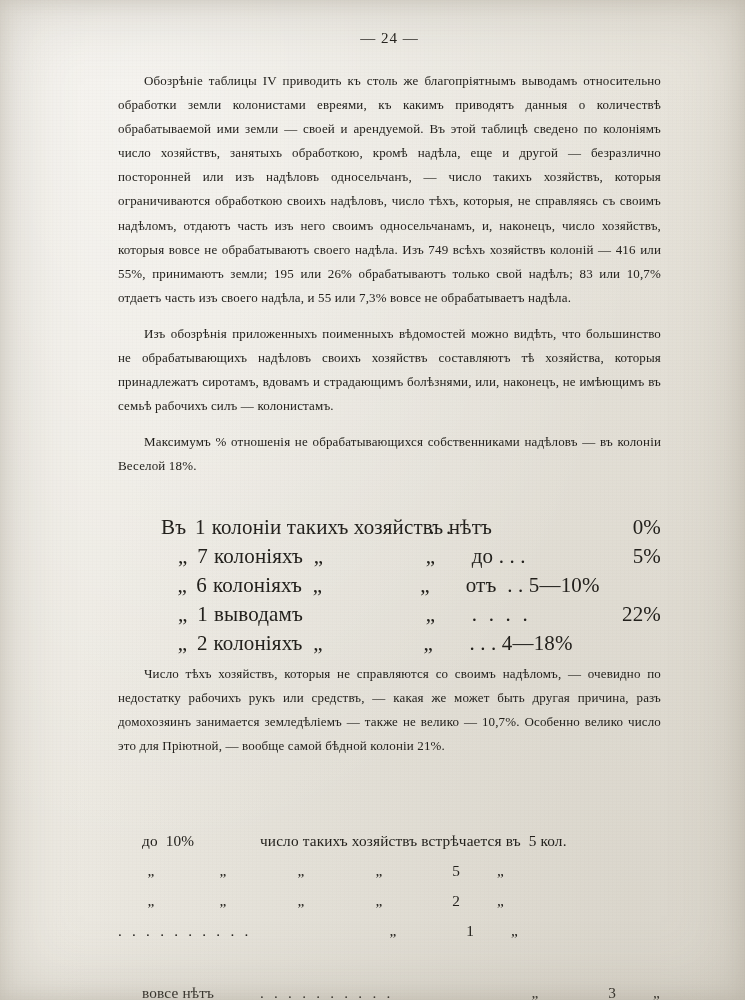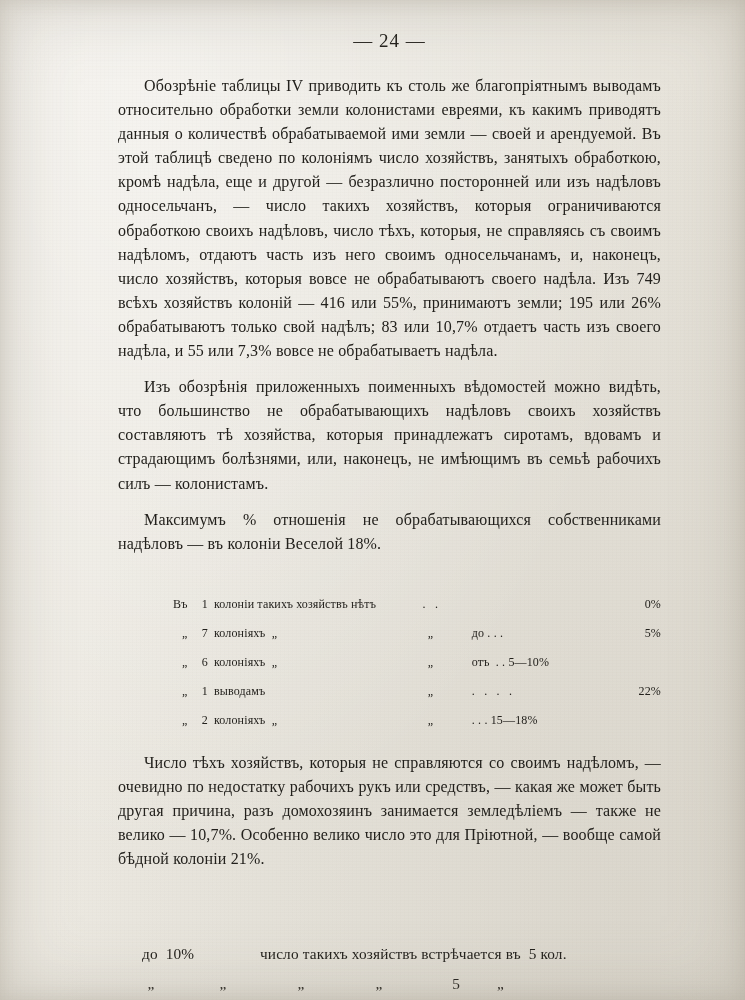--- a/index.html
+++ b/index.html
@@ -39,38 +39,38 @@
     box-shadow: inset 0 0 70px rgba(140,132,116,.35), inset 0 0 18px rgba(160,152,136,.25);
   }
   .content {
     position: absolute;
     left: 0; right: 0; top: 0;
     padding: 0 84px 0 118px;
   }
   .folio {
     text-align: center;
     margin-top: 30px;
-    font-size: 19px;
+    font-size: 15px;
     letter-spacing: 1px;
   }
   p.body {
     margin: 0;
     text-align: justify;
     text-justify: inter-word;
-    font-size: 16px;
+    font-size: 13px;
     line-height: 24.1px;
     letter-spacing: .15px;
     text-indent: 26px;
   }
   p.body.first { margin-top: 22px; }
   p.body + p.body { margin-top: 12px; }
 
   .list-block {
-    margin: 26px 0 16px 0;
-    font-size: 12px;
+    margin: 26px 0 4px 0;
+    font-size: 21px;
     line-height: 29px;
     letter-spacing: .15px;
   }
   .list-block.gap1 { margin-top: 34px; }
   .list-row {
     display: flex;
     align-items: baseline;
     white-space: pre;
   }
   .lr-c1 { width: 34px;  text-align: right; padding-left: 38px; }
@@ -139,21 +139,21 @@
         <span class="lr-c3">выводамъ</span>
         <span class="lr-c4 dots">„</span>
         <span class="lr-c5 dots">. . . .</span>
         <span class="lr-c6">22%</span>
       </div>
       <div class="list-row">
         <span class="lr-c1">„</span>
         <span class="lr-c2">2</span>
         <span class="lr-c3">колоніяхъ  „</span>
         <span class="lr-c4 dots">„</span>
-        <span class="lr-c5">. . . 15—18%</span>
+        <span class="lr-c5">. . . 4—18%</span>
         <span class="lr-c6"></span>
       </div>
     </div>
 
     <p class="body mid">Число тѣхъ хозяйствъ, которыя не справляются со своимъ надѣломъ, — очевидно по недостатку рабочихъ рукъ или средствъ, — какая же может быть другая причина, разъ домохозяинъ занимается земледѣліемъ — также не велико — 10,7%. Особенно велико число это для Пріютной, — вообще самой бѣдной колоніи 21%.</p>
 
     <div class="list2">
       <div class="list-row">
         <span class="l2-c1">до  10%</span>
         <span class="l2-c2">число такихъ хозяйствъ встрѣчается въ  5 кол.</span>

